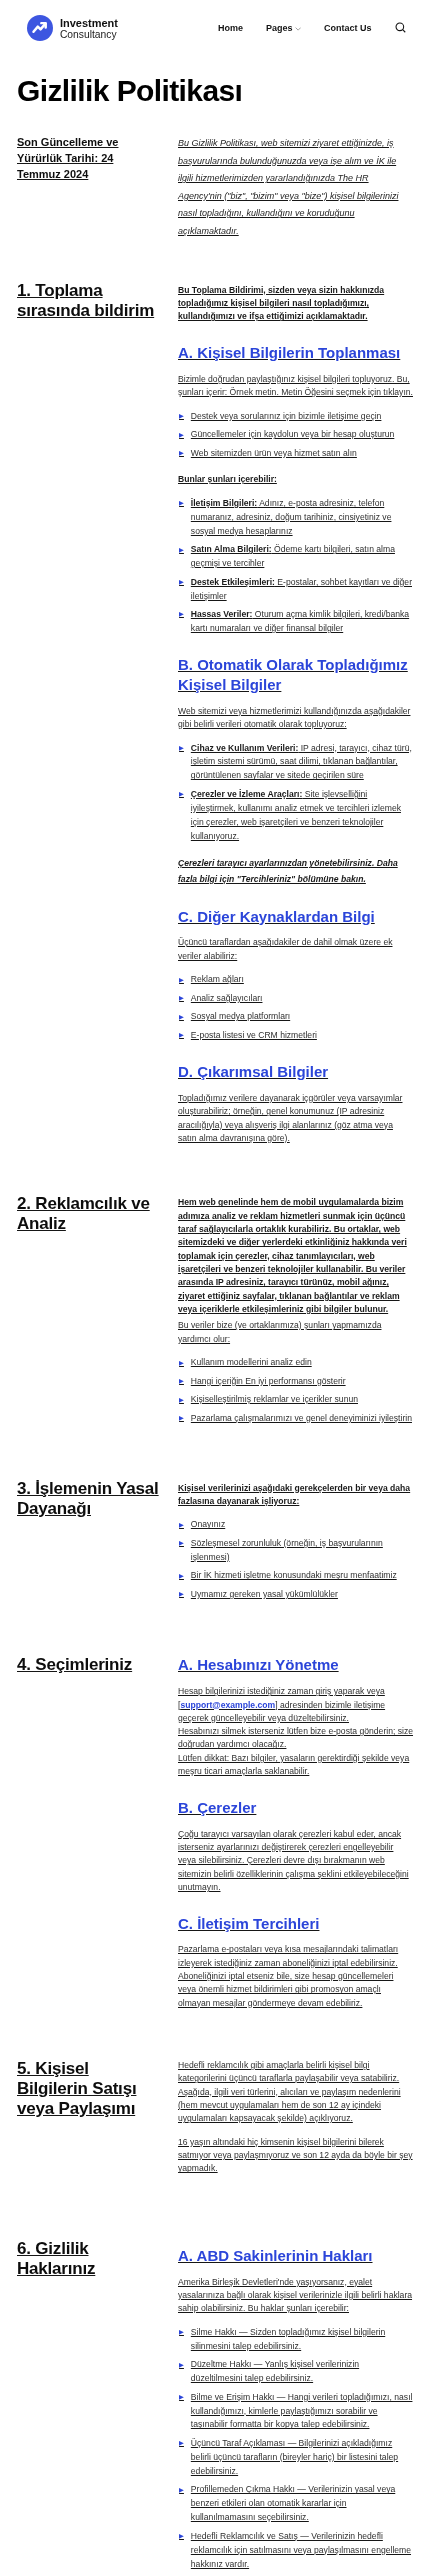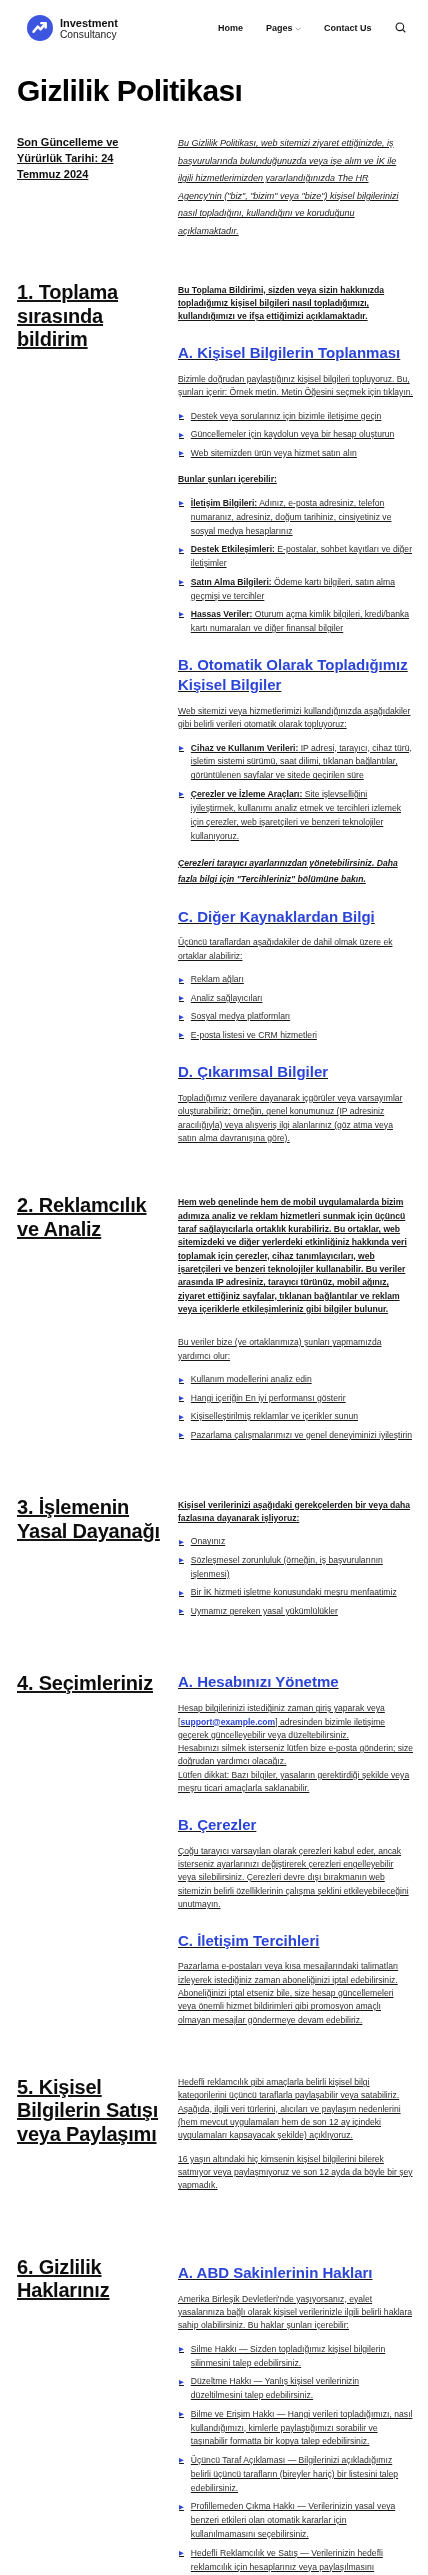--- a/index.html
+++ b/index.html
@@ -28,21 +28,21 @@
   
   .page-title{font-size:30px;font-weight:700;letter-spacing:-0.6px;margin:19.4px 0 0 17px;color:#000000;}
 
   .container{padding:0 15px 0 17px;}
   .row{display:grid;grid-template-columns:144px 1fr;column-gap:17px;text-decoration:underline;}
   .intro-row{margin-top:27px;}
   .updated{font-weight:700;font-size:11px;line-height:1.45;color:#0f0f0f;max-width:143px;}
   .intro-text{font-style:italic;font-size:9px;line-height:1.95;color:#1e1e1e;margin:0;}
 
   .section{margin-top:41px;}
-  .sec-h{font-size:20px;font-weight:700;line-height:1.17;letter-spacing:-0.2px;color:#0d0d0d;margin:0;}
+  .sec-h{font-size:17px;font-weight:700;line-height:1.17;letter-spacing:-0.2px;color:#0d0d0d;margin:0;}
 
   .rc p{font-size:8.6px;line-height:1.55;color:var(--body);margin:0 0 8px;}
   .rc p.m0{margin:0;}
   .rc .lead{font-weight:700;color:#1b1b1b;margin:2.3px 0 0;}
   .rc h3{color:var(--accent);font-size:15px;font-weight:700;line-height:1.3;margin:19.4px 0 10.3px;}
   .rc .bold-line{font-weight:700;color:#1b1b1b;margin:11.4px 0 2.3px;}
   .rc ul{list-style:none;margin:10.3px 0 12.6px;padding:0;}
   .rc li{display:flex;align-items:flex-start;font-size:8.6px;line-height:1.62;color:var(--body);margin:0 0 4.6px;}
   .rc li .tri{color:var(--accent);font-size:6.3px;line-height:1;margin:3.4px 6.9px 0 1.1px;flex:0 0 auto;}
   .rc li strong{color:#1b1b1b;}
@@ -112,46 +112,46 @@
           </li>
       </ul>
       <p class="bold-line">Bunlar şunları içerebilir:</p>
       <ul>
         <li>
             <span class="tri">▶</span>
             <span><strong>İletişim Bilgileri:</strong><span> Adınız, e-posta adresiniz, telefon numaranız, adresiniz, doğum tarihiniz, cinsiyetiniz ve sosyal medya hesaplarınız</span></span>
           </li>
         <li>
             <span class="tri">▶</span>
+            <span><strong>Satın Alma Bilgileri:</strong><span> Ödeme kartı bilgileri, satın alma geçmişi ve tercihler</span></span>
+          </li>
+        <li>
+            <span class="tri">▶</span>
             <span><strong>Destek Etkileşimleri:</strong><span> E-postalar, sohbet kayıtları ve diğer iletişimler</span></span>
-          </li>
-        <li>
-            <span class="tri">▶</span>
-            <span><strong>Satın Alma Bilgileri:</strong><span> Ödeme kartı bilgileri, satın alma geçmişi ve tercihler</span></span>
           </li>
         <li>
             <span class="tri">▶</span>
             <span><strong>Hassas Veriler:</strong><span> Oturum açma kimlik bilgileri, kredi/banka kartı numaraları ve diğer finansal bilgiler</span></span>
           </li>
       </ul>
       <h3>B. Otomatik Olarak Topladığımız Kişisel Bilgiler</h3>
       <p>Web sitemizi veya hizmetlerimizi kullandığınızda aşağıdakiler gibi belirli verileri otomatik olarak topluyoruz:</p>
       <ul>
         <li>
             <span class="tri">▶</span>
             <span><strong>Cihaz ve Kullanım Verileri:</strong><span> IP adresi, tarayıcı, cihaz türü, işletim sistemi sürümü, saat dilimi, tıklanan bağlantılar, görüntülenen sayfalar ve sitede geçirilen süre</span></span>
           </li>
         <li>
             <span class="tri">▶</span>
             <span><strong>Çerezler ve İzleme Araçları:</strong><span> Site işlevselliğini iyileştirmek, kullanımı analiz etmek ve tercihleri izlemek için çerezler, web işaretçileri ve benzeri teknolojiler kullanıyoruz.</span></span>
           </li>
       </ul>
       <p class="note">Çerezleri tarayıcı ayarlarınızdan yönetebilirsiniz. Daha fazla bilgi için "Tercihleriniz" bölümüne bakın.</p>
       <h3>C. Diğer Kaynaklardan Bilgi</h3>
-      <p>Üçüncü taraflardan aşağıdakiler de dahil olmak üzere ek ortaklar alabiliriz:</p>
+      <p>Üçüncü taraflardan aşağıdakiler de dahil olmak üzere ek veriler alabiliriz:</p>
       <ul>
         <li>
             <span class="tri">▶</span>
             <span>Reklam ağları</span>
           </li>
         <li>
             <span class="tri">▶</span>
             <span>Analiz sağlayıcıları</span>
           </li>
         <li>
@@ -165,21 +165,21 @@
       </ul>
       <h3>D. Çıkarımsal Bilgiler</h3>
       <p>Topladığımız verilere dayanarak içgörüler veya varsayımlar oluşturabiliriz; örneğin, genel konumunuz (IP adresiniz aracılığıyla) veya alışveriş ilgi alanlarınız (göz atma veya satın alma davranışına göre).</p>
     </div>
   </div>
 
   <div class="row section">
     <h2 class="sec-h">2. Reklamcılık ve Analiz</h2>
     <div class="rc">
       <p class="lead">Hem web genelinde hem de mobil uygulamalarda bizim adımıza analiz ve reklam hizmetleri sunmak için üçüncü taraf sağlayıcılarla ortaklık kurabiliriz. Bu ortaklar, web sitemizdeki ve diğer yerlerdeki etkinliğiniz hakkında veri toplamak için çerezler, cihaz tanımlayıcıları, web işaretçileri ve benzeri teknolojiler kullanabilir. Bu veriler arasında IP adresiniz, tarayıcı türünüz, mobil ağınız, ziyaret ettiğiniz sayfalar, tıklanan bağlantılar ve reklam veya içeriklerle etkileşimleriniz gibi bilgiler bulunur.</p>
-      <p style="margin-top:20px;">Bu veriler bize (ve ortaklarımıza) şunları yapmamızda yardımcı olur:</p>
+      <p style="margin-top:3px;">Bu veriler bize (ve ortaklarımıza) şunları yapmamızda yardımcı olur:</p>
       <ul>
         <li>
             <span class="tri">▶</span>
             <span>Kullanım modellerini analiz edin</span>
           </li>
         <li>
             <span class="tri">▶</span>
             <span>Hangi içeriğin En iyi performansı gösterir</span>
           </li>
         <li>
@@ -262,21 +262,21 @@
         <li>
             <span class="tri">▶</span>
             <span>Üçüncü Taraf Açıklaması — Bilgilerinizi açıkladığımız belirli üçüncü tarafların (bireyler hariç) bir listesini talep edebilirsiniz.</span>
           </li>
         <li>
             <span class="tri">▶</span>
             <span>Profillemeden Çıkma Hakkı — Verilerinizin yasal veya benzeri etkileri olan otomatik kararlar için kullanılmamasını seçebilirsiniz.</span>
           </li>
         <li>
             <span class="tri">▶</span>
-            <span>Hedefli Reklamcılık ve Satış — Verilerinizin hedefli reklamcılık için hesaplarınız veya paylaşılmasını engelleme hakkınız vardır.</span>
+            <span>Hedefli Reklamcılık ve Satış — Verilerinizin hedefli reklamcılık için satılmasını veya paylaşılmasını engelleme hakkınız vardır.</span>
           </li>
         <li>
             <span>Hassas Veriler — Hassas bilgileri yalnızca sınırlı amaçlar için kullanırız, bu nedenle bu alandaki ek haklar geçerli değildir.</span>
           </li>
 
       </ul>
 
     </div>
   </div>
 

